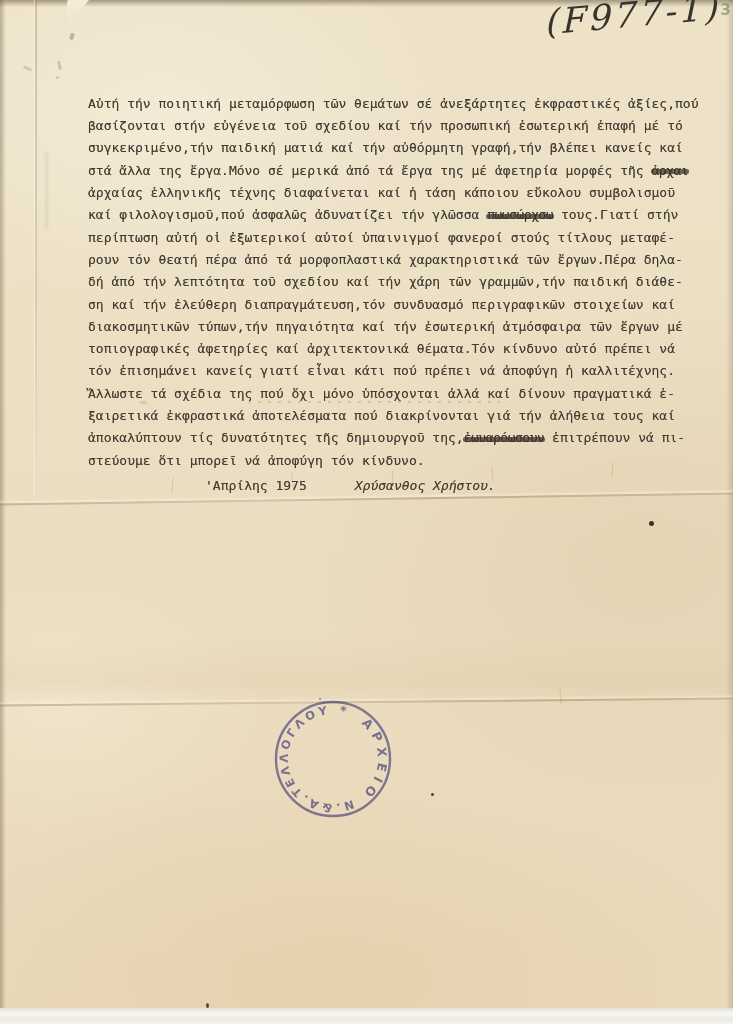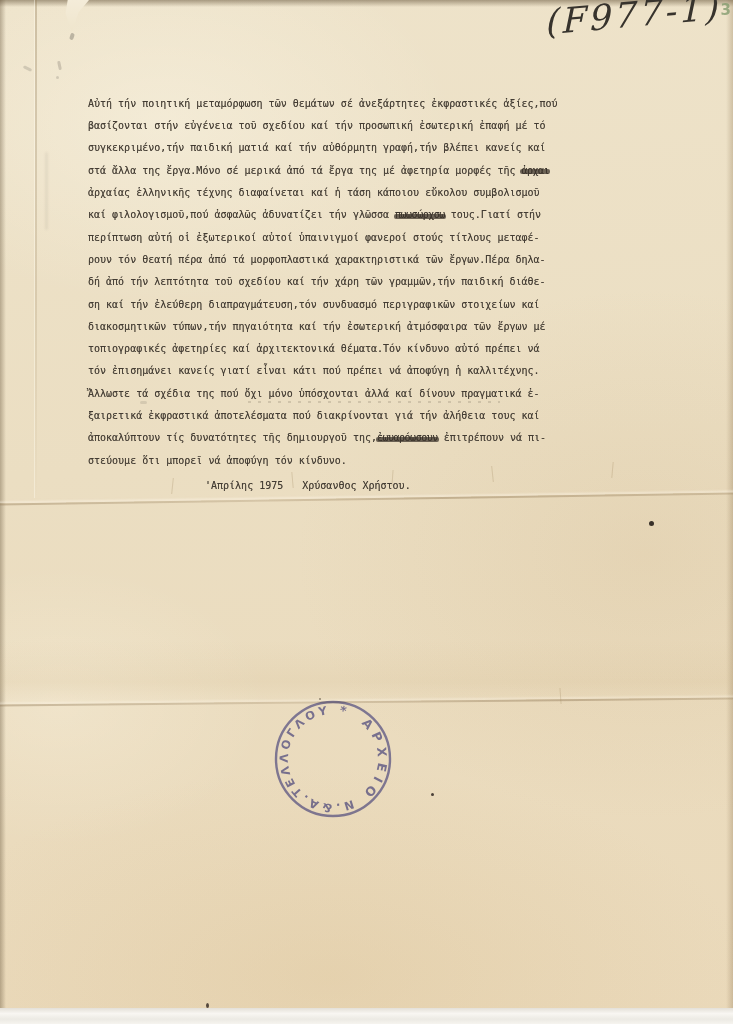--- a/index.html
+++ b/index.html
@@ -33,28 +33,28 @@
     background:linear-gradient(90deg,rgba(148,124,88,.42),rgba(148,124,88,.25) 35%,rgba(148,124,88,.45) 60%,rgba(148,124,88,.3));
     box-shadow:0 -2px 2px rgba(255,250,238,.5);}
   .crease-2{top:701px;transform:rotate(-0.55deg);
     background:linear-gradient(90deg,rgba(140,116,82,.4),rgba(140,116,82,.22) 40%,rgba(140,116,82,.42) 75%,rgba(140,116,82,.28));
     box-shadow:0 -2px 2px rgba(255,250,238,.4);}
   .fold-band{position:absolute;left:0;top:640px;width:100%;height:60px;
     background:linear-gradient(to bottom,rgba(205,180,135,0),rgba(205,180,135,.14) 70%,rgba(205,180,135,0));}
   .wrinkle{position:absolute;width:1px;height:16px;background:rgba(165,142,104,.3);}
   
   .typed{position:absolute;left:88px;top:26px;width:628px;
-    font-size:10px;line-height:22.3px;color:#433c33;white-space:pre;
+    font-size:13px;line-height:22.3px;color:#433c33;white-space:pre;
     text-shadow:0 0 .5px rgba(67,60,51,.55);}
   .tline{height:22.3px;}
   .struck{font-weight:normal;letter-spacing:-.5px;position:relative;color:#3a332b;}
   .struck::after{content:"";position:absolute;left:-1px;right:-1px;top:42%;height:5px;
     background:rgba(58,50,42,.72);border-radius:2px;}
   .sig{margin-top:3px;padding-left:117px;}
-  .sig-name{margin-left:19px;}
+  .sig-name{margin-left:48px;font-style:italic;}
   
   .archive-code{position:absolute;left:546px;top:-6px;width:190px;
     font-family:"DejaVu Serif",serif;font-style:italic;font-size:35px;
     color:#37332d;transform:rotate(-5deg) skewX(-6deg);letter-spacing:3px;white-space:pre;}
   .corner-num{position:absolute;right:2px;top:1px;font-family:"DejaVu Sans",sans-serif;
     font-size:15px;font-weight:bold;color:rgba(125,152,105,.75);filter:blur(.4px);}
   .erased-row{position:absolute;left:248px;top:401px;width:252px;height:2px;opacity:.55;
     background:repeating-linear-gradient(90deg,rgba(110,100,82,.4) 0 3px,transparent 3px 10px);}
   
   .stamp{position:absolute;left:253px;top:679px;width:160px;height:160px;opacity:.88;

